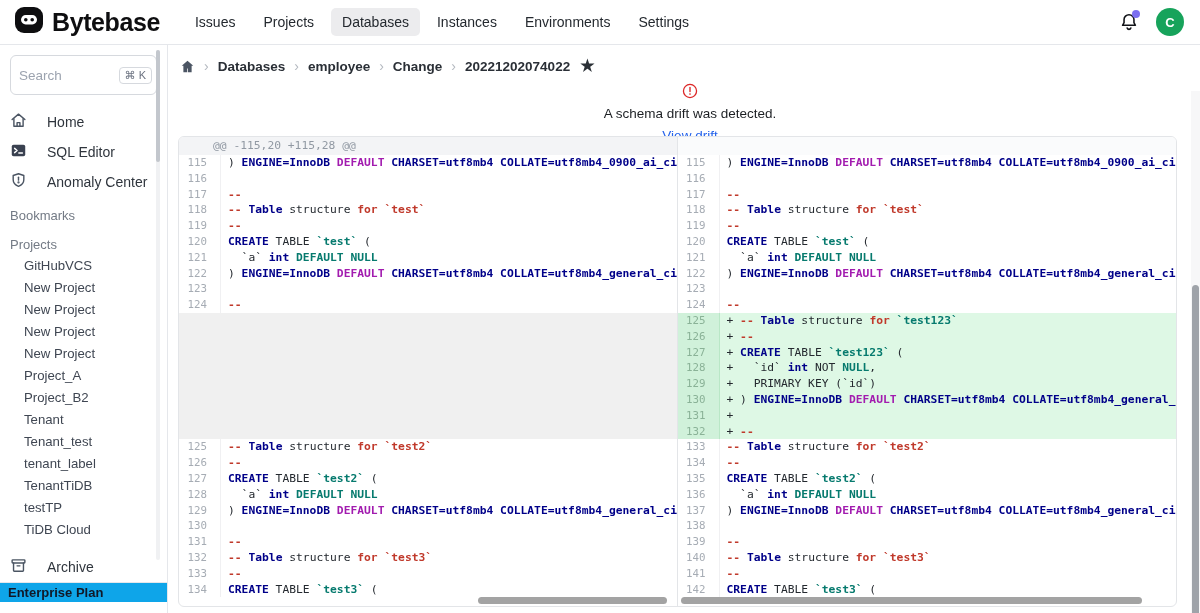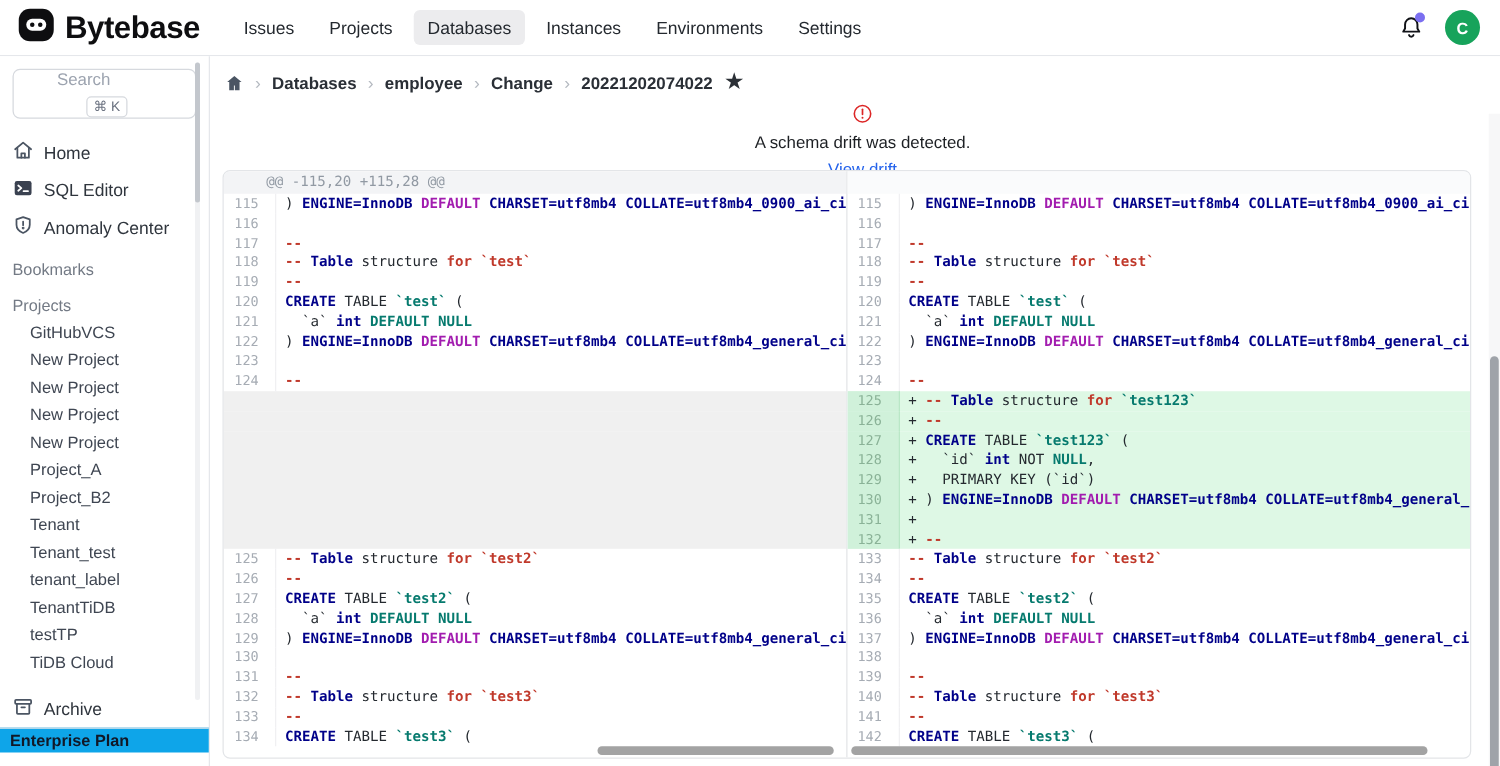--- a/index.html
+++ b/index.html
@@ -24,28 +24,28 @@
     cursor:pointer; }
 
   
   .content { display:flex; height:568px; position:relative; }
 
   
   .sidebar { width:168px; border-right:1px solid #e5e7eb; position:relative;
     padding-top:10px; background:#fff; flex:none; }
   .searchbox { margin:0 10px; height:40px; border:1px solid #d6d9de; border-radius:6px;
     display:flex; align-items:center; justify-content:space-between; padding:0 4px 0 8px;
-    background:#fff;flex-direction:column; }
+    background:#fff; }
   .searchbox input { border:none; outline:none; width:80px; font-size:13.5px;
     font-family:"Liberation Sans",sans-serif; color:#374151; }
   .searchbox input::placeholder { color:#9ca3af; }
   .kbd { border:1px solid #d6d9de; border-radius:4px; font-size:11px; color:#6b7280;
     padding:1px 5px; background:#fff; white-space:nowrap; }
   .menu { margin-top:12px; }
-  .menu-item { height:30px; padding:0 10px; display:flex; align-items:center; gap:8px;
+  .menu-item { height:30px; padding:0 10px; display:flex; align-items:center; gap:20px;
     font-size:14px; color:#2f353d; cursor:pointer; }
   .menu-item svg { flex:none; }
   .section-label { padding:11px 10px 3px; font-size:13px; color:#737a85; }
   .proj-item { padding:0 10px 0 24px; height:22px; line-height:22px; font-size:13.2px;
     color:#3f4652; cursor:pointer; white-space:nowrap; overflow:hidden; }
   .archive-row { margin-top:11px; }
   .side-footer { position:absolute; bottom:11px; left:0; right:0; height:20px;
     border-top:1px solid #e5e7eb; background:#0ea5e9; display:flex; align-items:center;
     padding-left:8px; font-size:13px; font-weight:700; color:#111827; }
   .side-scroll-track { position:absolute; top:5px; right:7px; width:4px; height:510px;

